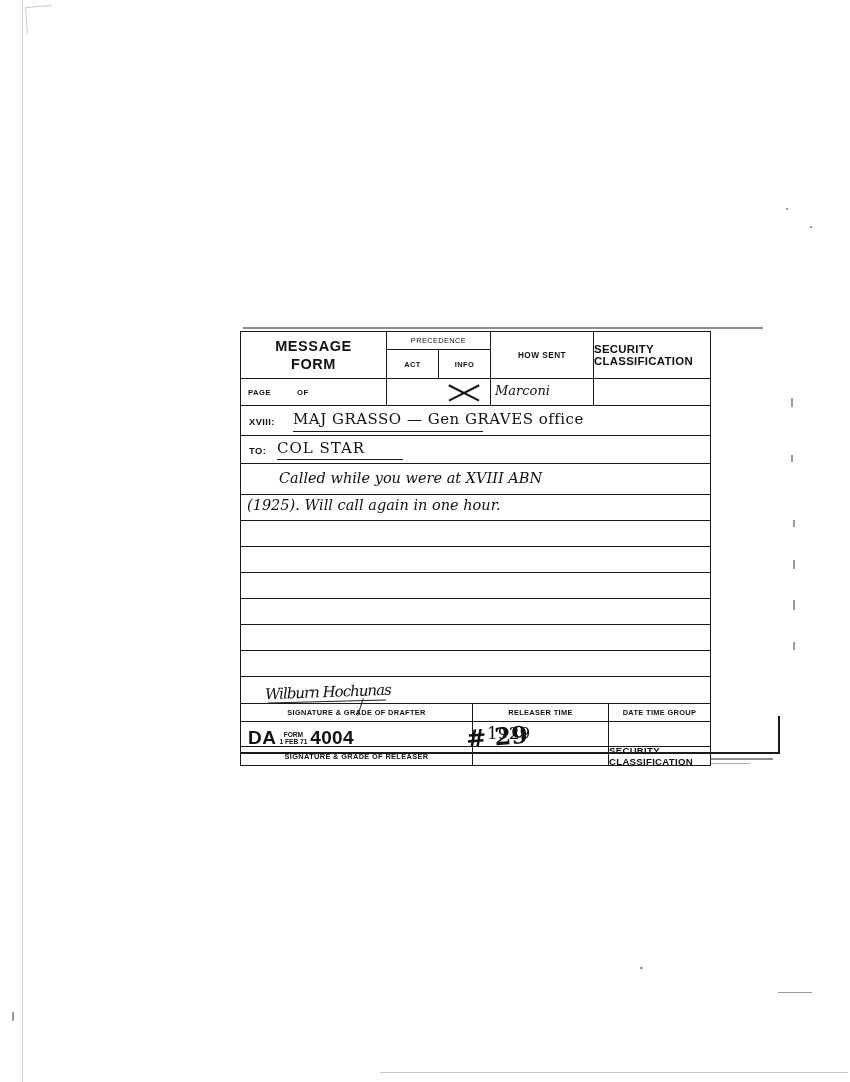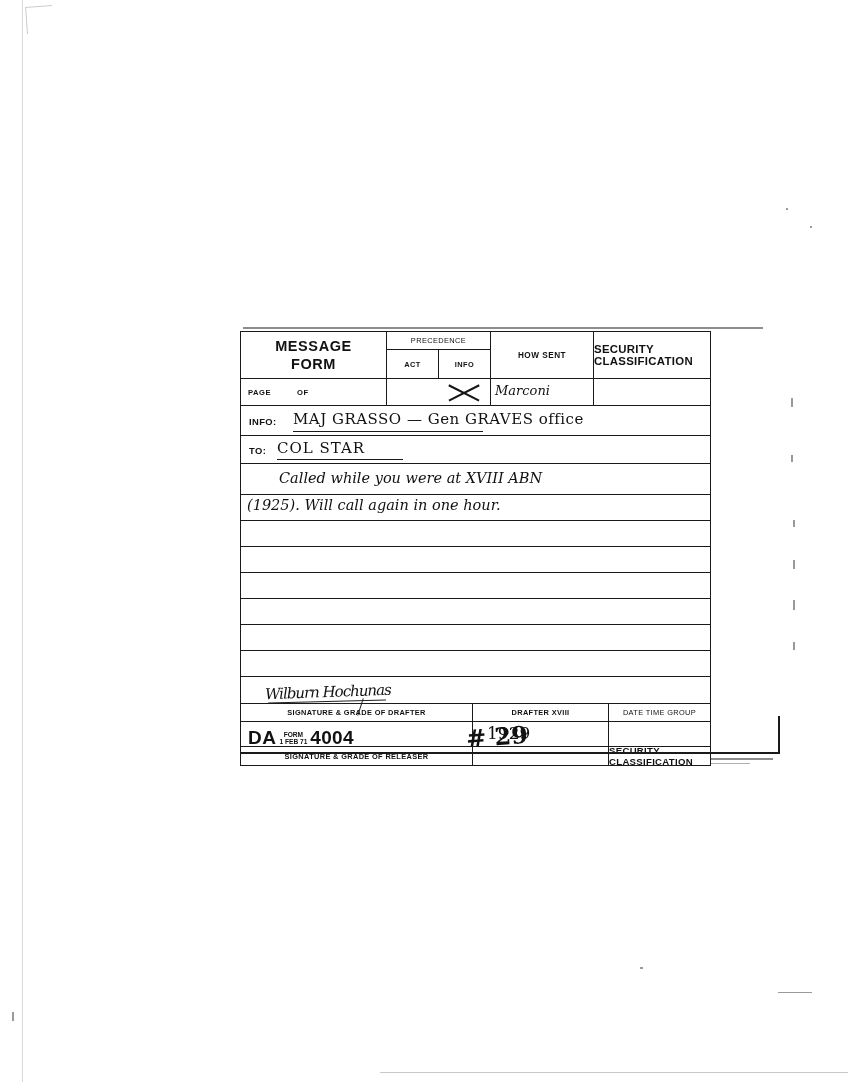--- a/index.html
+++ b/index.html
@@ -221,21 +221,21 @@
     font-weight: bold;
     letter-spacing: .35px;
     color: #111;
   }
   .f-dtg {
     flex: 1;
     display: flex;
     align-items: center;
     justify-content: center;
     font-size: 7.4px;
-    font-weight: normal;
+    font-weight: bold;
     letter-spacing: .35px;
     color: #111;
   }
   .fillrow {
     display: flex;
     height: 24px;
     border-bottom: 1.2px solid #1a1a1a;
   }
   .fill-a { width: 232px; }
   .fill-b { width: 136px; }
@@ -439,21 +439,21 @@
       </div>
       <div class="cell bdr-r c-actinfo">
         <div class="hw-xmark" style="left:60px; top:3px;"></div>
       </div>
       <div class="cell bdr-r c-howsent2">
         <div class="hand hand-ital" style="left:4px; top:4px; font-size:13px;">Marconi</div>
       </div>
     </div>
 
     <div class="fromrow">
-      <div class="lbl">INFO:</div>
+      <div class="lbl">XVIII:</div>
       <div class="hand" style="left:52px; top:4px; font-size:15px; letter-spacing:.5px;">MAJ GRASSO  —  Gen GRAVES office</div>
       <div class="underline-hand" style="left:52px; top:25px; width:190px;"></div>
     </div>
 
     <div class="torow">
       <div class="lbl">TO:</div>
       <div class="hand" style="left:36px; top:3px; font-size:15px; letter-spacing:1px;">COL STAR</div>
       <div class="underline-hand" style="left:36px; top:23px; width:126px;"></div>
     </div>
 
@@ -466,21 +466,21 @@
     <div class="bodyline"></div>
     <div class="bodyline"></div>
     <div class="bodyline"></div>
     <div class="bodyline"></div>
     <div class="bodyline"></div>
     <div class="bodyline"></div>
     <div class="bodyline" style="border-bottom:none; height:26px;"></div>
 
     <div class="footrow">
       <div class="cell bdr-r f-sigdrafter">SIGNATURE &amp; GRADE OF DRAFTER</div>
-      <div class="cell bdr-r f-draftertime">DRAFTER XVIII</div>
+      <div class="cell bdr-r f-draftertime">RELEASER TIME</div>
       <div class="cell f-dtg">DATE TIME GROUP</div>
     </div>
 
     <div class="fillrow">
       <div class="cell bdr-r fill-a"></div>
       <div class="cell bdr-r fill-b">
         <div class="hand" style="left:14px; top:1px; font-size:17px;">1929</div>
       </div>
     </div>
 

